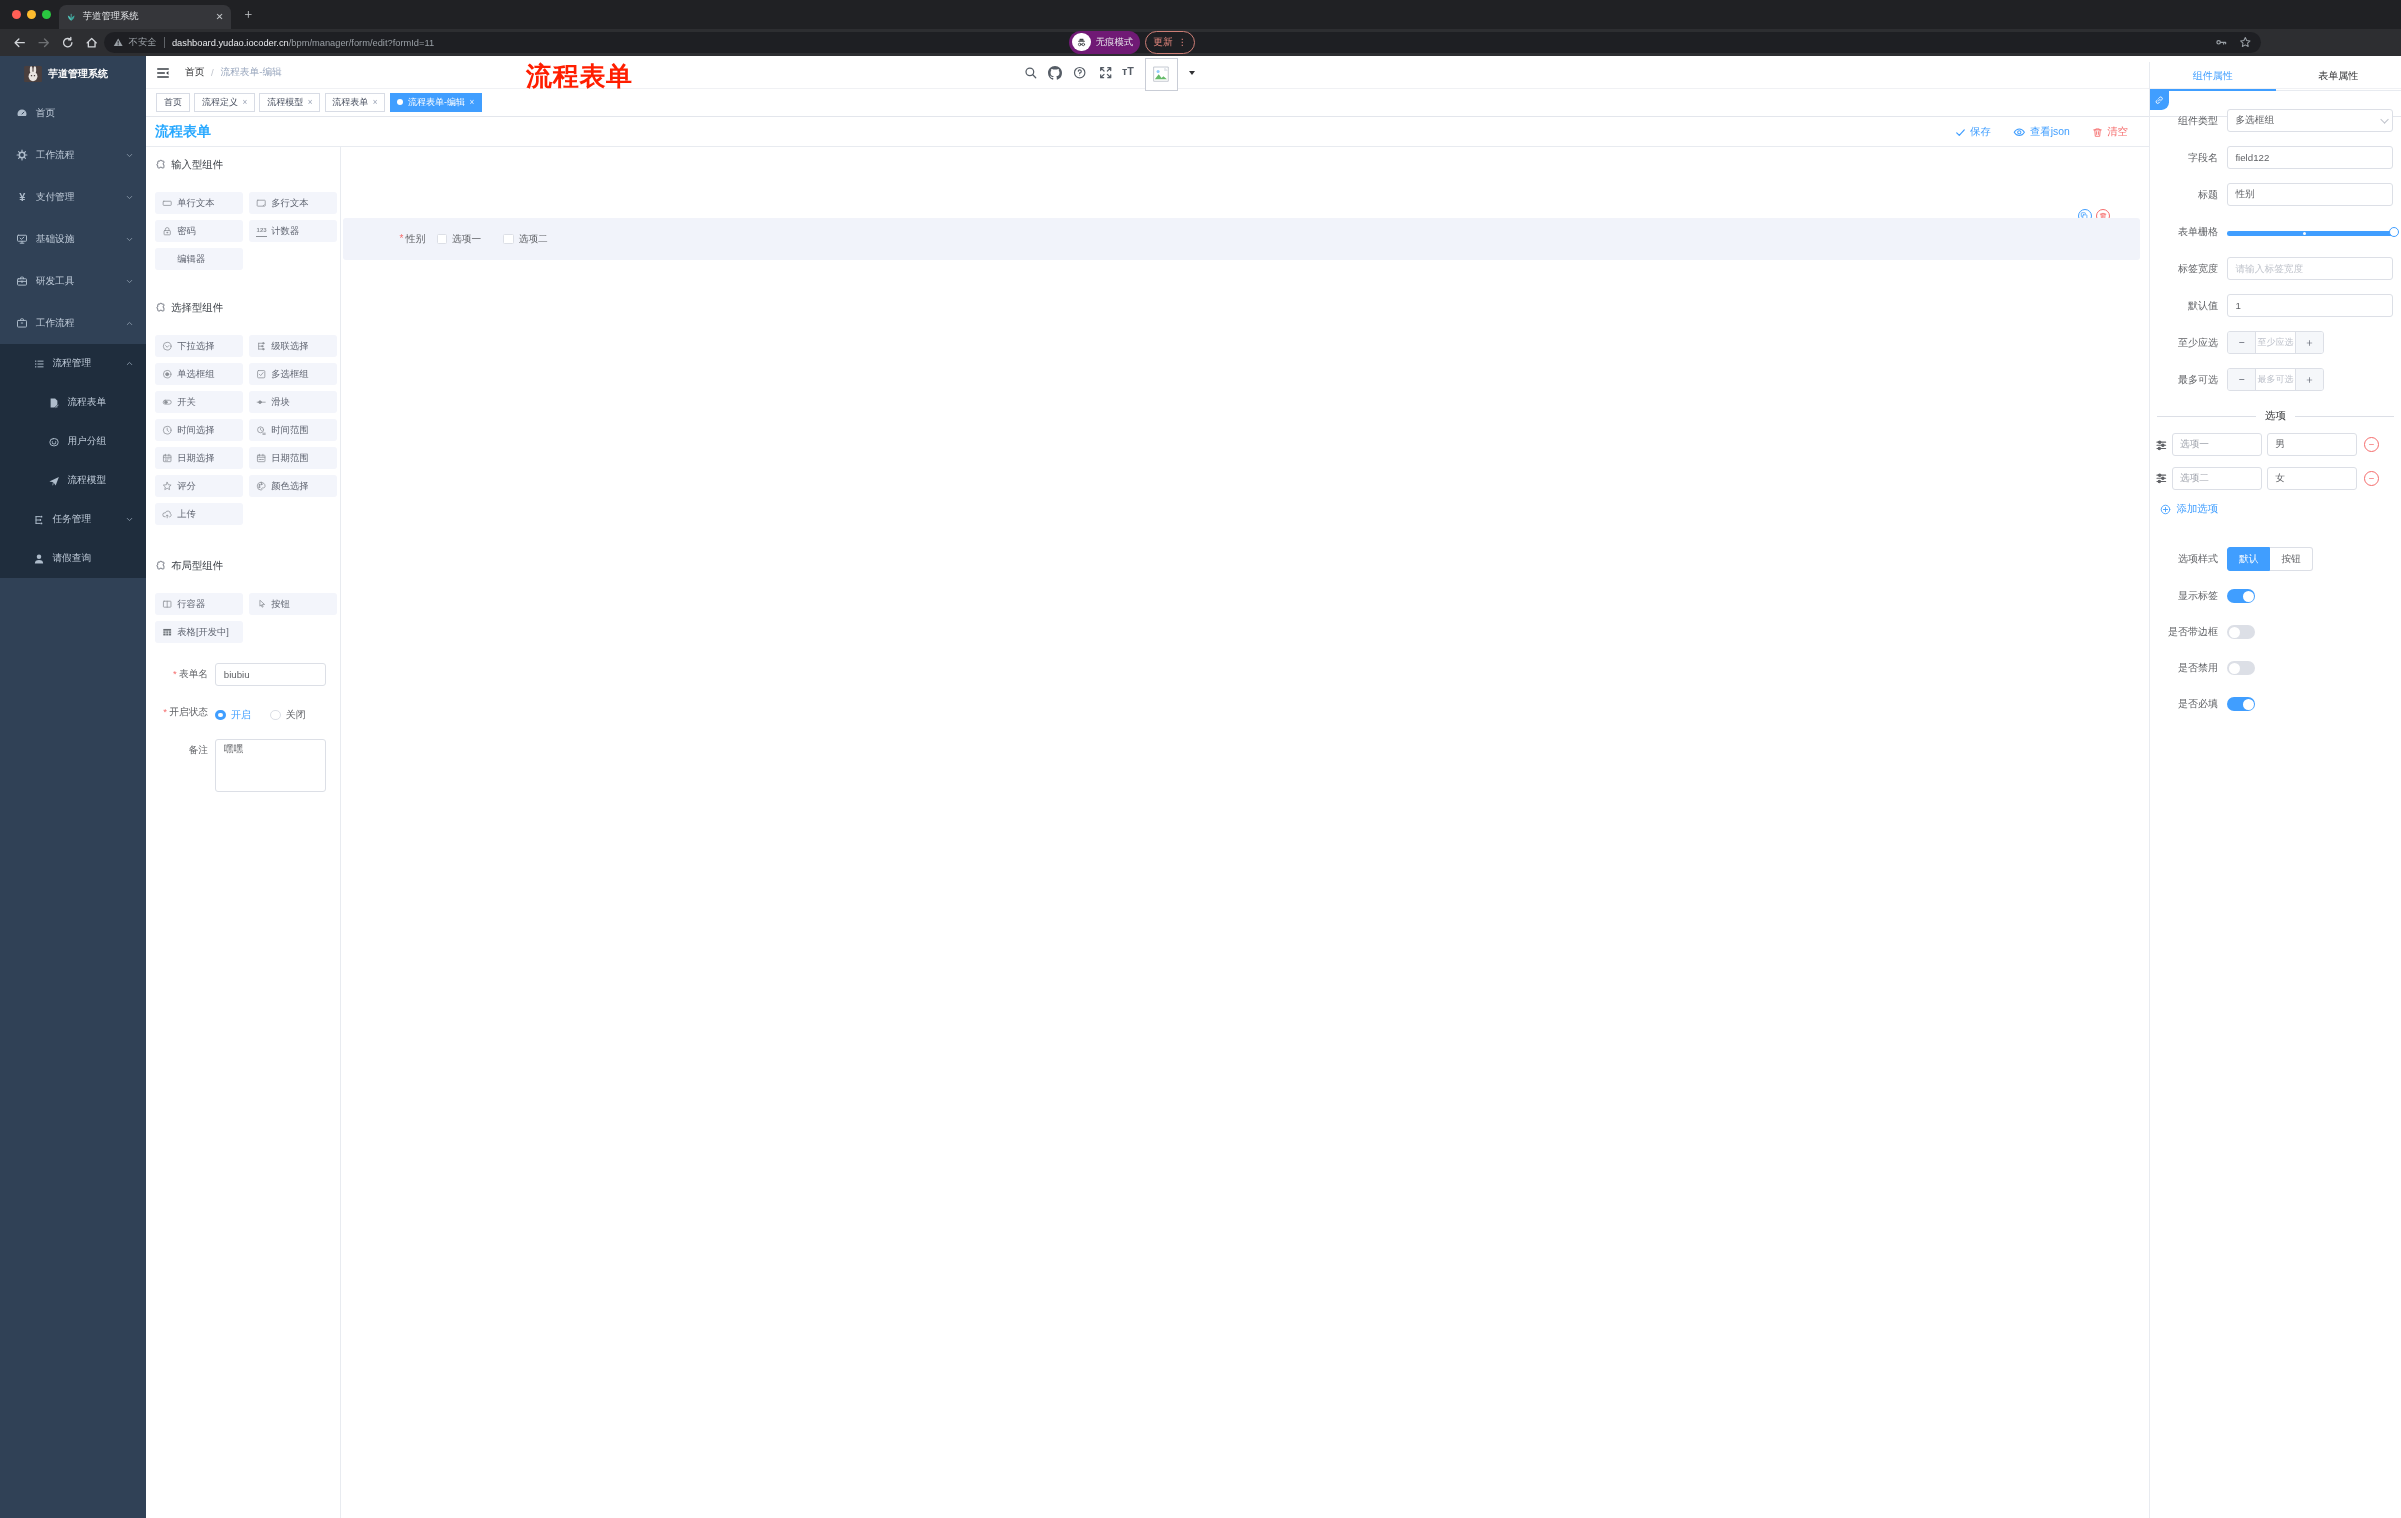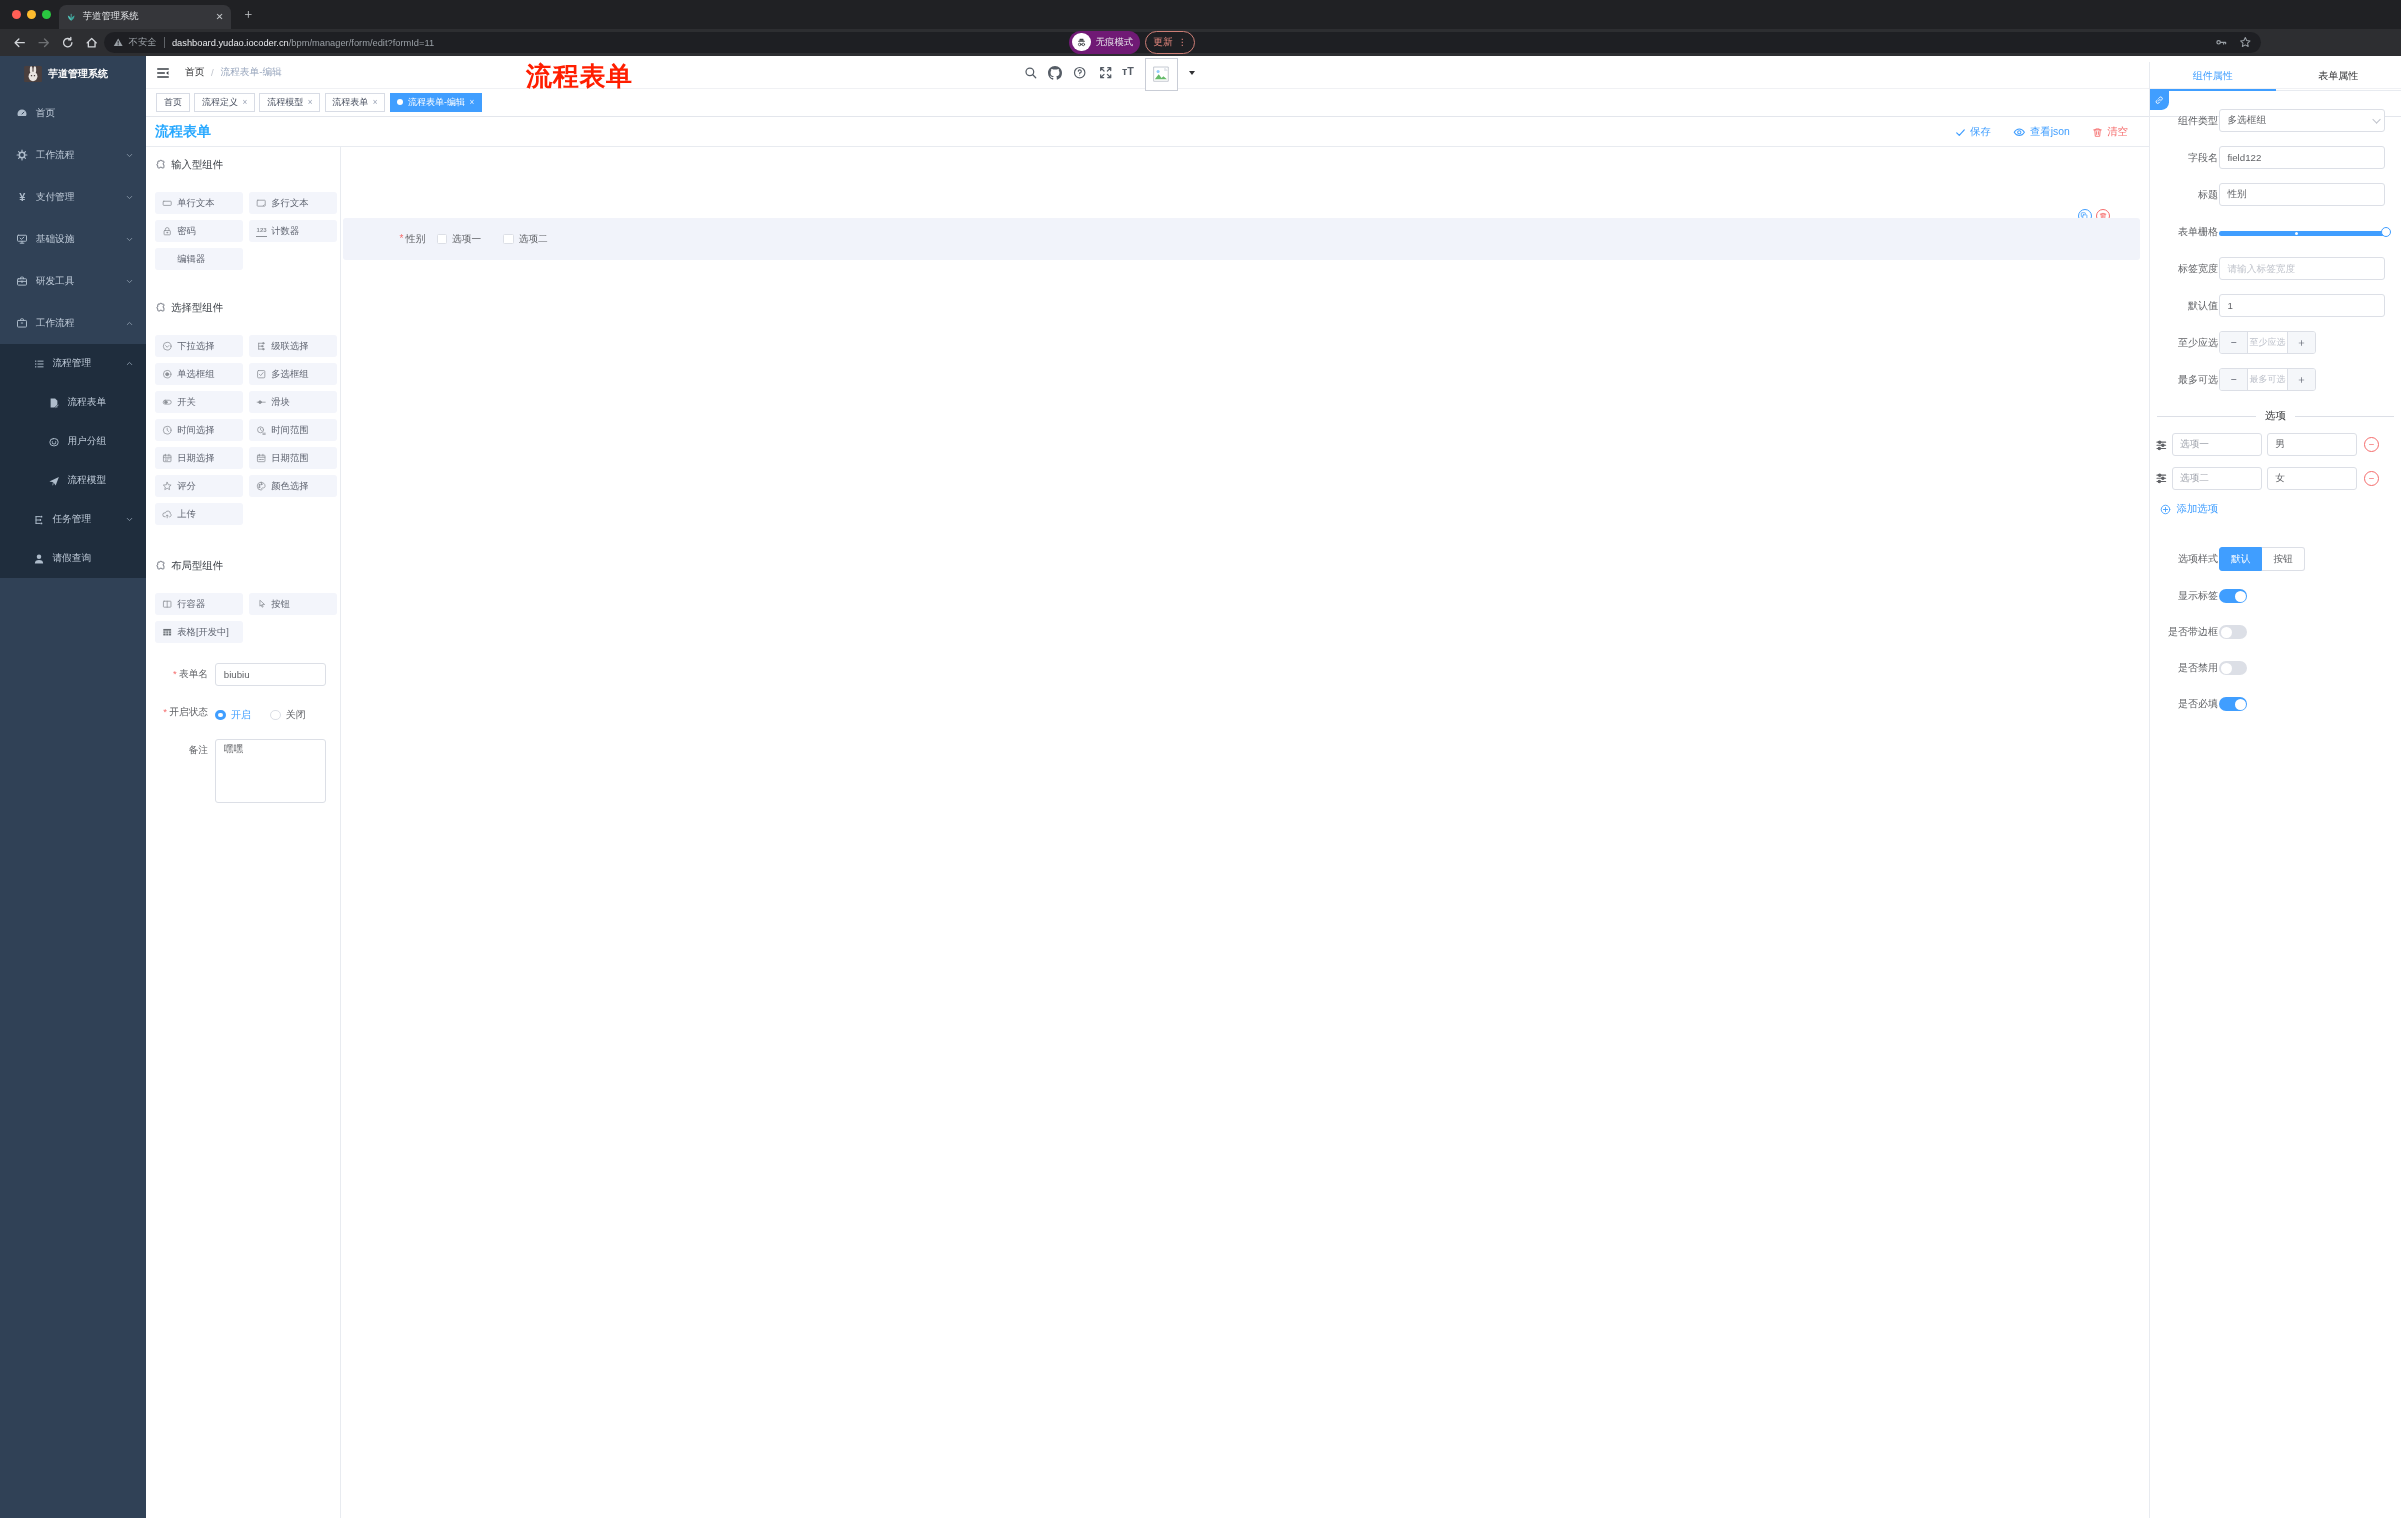--- a/index.html
+++ b/index.html
@@ -79,21 +79,21 @@
   .cgrid{display:grid;grid-template-columns:88px 88px;gap:6px;margin-top:20px;}
   .chip{height:22px;background:#f3f5fb;border-radius:3px;display:flex;align-items:center;gap:4.5px;
     padding-left:7.4px;font-size:9.3px;color:#5f6470;}
   .chip .ci{width:10.4px;height:10.4px;flex:0 0 10.4px;color:#8c9097}
   .frow{display:flex;align-items:flex-start;margin-top:19.3px;}
   .frow2{margin-top:18px}.frow3{margin-top:16.3px}
   .flab{width:53px;text-align:right;margin-right:7.4px;font-size:9.7px;color:#606266;line-height:22px;white-space:nowrap;}
   .req{color:#f56c6c;margin-right:2.2px;}
   .tinput{width:111px;height:23px;border:0.7px solid #dcdfe6;border-radius:3px;padding:0 7.4px;
     font-size:9.7px;color:#606266;background:#fff;font-family:inherit;}
-  .tarea{width:111px;height:64px;border:0.7px solid #dcdfe6;border-radius:3px;padding:3.7px 7.4px;
+  .tarea{width:111px;height:53px;border:0.7px solid #dcdfe6;border-radius:3px;padding:3.7px 7.4px;
     font-size:9.7px;color:#606266;resize:none;font-family:Liberation Serif, serif;position:relative;background:
     linear-gradient(135deg,transparent 0 86%,#fff 86%),#fff;}
   .radios{display:flex;align-items:center;gap:19.3px;line-height:15px;margin-top:3.7px;}
   .rad{display:flex;align-items:center;gap:5.2px;font-size:10px;color:#606266;justify-content:flex-end;}
   .rdot{width:10.4px;height:10.4px;border-radius:50%;border:0.7px solid #dcdfe6;background:#fff;}
   .rdot.on{border:3px solid #409eff;}
   .rad.on{color:#409eff}
 
   
   .canvas{position:absolute;left:195px;top:91px;right:252px;bottom:0;}
@@ -116,21 +116,21 @@
   .props{position:absolute;right:0;top:62px;width:252px;bottom:0;border-left:0.7px solid #e8ebf0;}
   .phead{position:relative;height:29px;border-bottom:0.7px solid #e8ebf0;display:flex;}
   .ptab{flex:1;text-align:center;line-height:28px;font-size:10px;color:#303133;}
   .ptab.on{color:#409eff}
   .punder{position:absolute;left:0;bottom:-0.7px;width:126px;height:1.5px;background:#409eff;}
   .linktag{position:absolute;left:0;top:29px;width:19.3px;height:19.3px;background:#409eff;
     border-radius:0 0 7.4px 0;display:flex;align-items:center;justify-content:center;color:#fff;z-index:2;}
   .pbody{position:absolute;top:29px;left:0;right:0;bottom:0;overflow:hidden;}
   .prow{display:flex;align-items:center;margin-top:14px;}
   .prow.first{margin-top:18px}
-  .plab{width:68px;text-align:right;margin-right:1px;font-size:10px;color:#606266;white-space:nowrap;}
+  .plab{width:68px;text-align:right;margin-right:9px;font-size:10px;color:#606266;white-space:nowrap;}
   .pctl{width:166px;position:relative;}
   .pinput{width:166px;height:23px;border:0.7px solid #dcdfe6;border-radius:3px;padding:0 7.4px;
     font-size:9.7px;color:#606266;font-family:inherit;background:#fff;}
   .pinput::placeholder{color:#c0c4cc}
   .selchev{position:absolute;right:6.7px;top:9px;width:6px;height:6px;border-right:1px solid #c0c4cc;
     border-bottom:1px solid #c0c4cc;transform:rotate(45deg) translateY(-2.2px);}
   .slider{height:4.5px;border-radius:2.2px;background:#409eff;position:relative;margin-top:3.7px;}
   .sstop{position:absolute;left:46%;top:0.7px;width:3px;height:3px;border-radius:50%;background:#fff;}
   .shandle{position:absolute;right:-6px;top:-4.5px;width:10.4px;height:10.4px;border-radius:50%;
     background:#fff;border:1.5px solid #409eff;}

